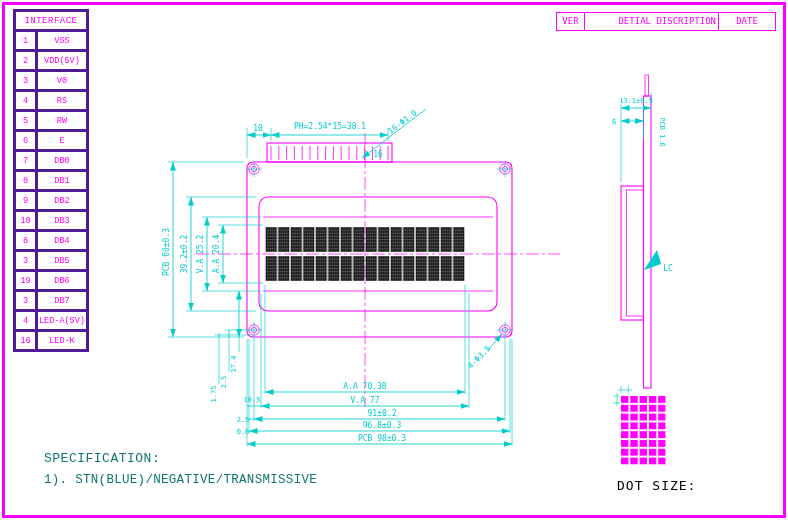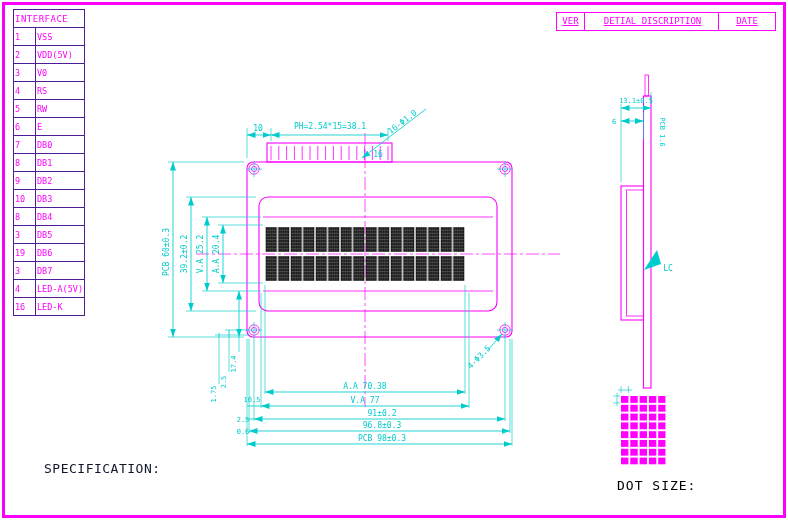--- a/index.html
+++ b/index.html
@@ -3,41 +3,41 @@
 <meta charset="utf-8">
 <style>
   html,body{margin:0;padding:0;}
   body{width:788px;height:520px;background:#ffffff;position:relative;overflow:hidden;
        font-family:"DejaVu Sans Mono", monospace;}
   .page{position:absolute;inset:0;}
   .frame{position:absolute;inset:2px;border:3px solid #FA00FA;pointer-events:none;}
   
   .iface{position:absolute;left:13px;top:9px;border-collapse:collapse;table-layout:fixed;
          color:#FF00FF;font-size:8.5px;}
-  .iface td{border:1px solid #4c1d95;text-align:left;height:17px;padding:0 1px;
-            overflow:hidden;white-space:nowrap;}
+  .iface td{border:3px solid #4c1d95;text-align:center;height:17px;padding:0 1px;
+            overflow:hidden;white-space:nowrap;font-family:Liberation Mono, monospace;}
   .iface td.hd{font-size:9px;letter-spacing:0.5px;}
   
   .vertab{position:absolute;left:556px;top:12px;border-collapse:collapse;table-layout:fixed;
           color:#FF00FF;font-size:9px;}
   .vertab td{border:1px solid #FF00FF;height:16.5px;padding:0 2px;text-align:center;
-             overflow:hidden;white-space:nowrap;text-decoration:underline;}
-  .vertab td.l{text-align:center;padding-left:4px;}
+             overflow:hidden;white-space:nowrap;}
+  .vertab td.l{text-align:right;padding-left:4px;}
   
   svg{position:absolute;left:0;top:0;}
   .mg{fill:none;stroke:#FF00FF;stroke-width:1.1;}
   .thin{stroke-width:0.8;}
   .cl{fill:none;stroke:#FF00FF;stroke-width:0.7;stroke-dasharray:13 3 3 3;}
   .ext{fill:none;stroke:#00CCCC;stroke-width:0.65;}
   .dl{stroke:#00CCCC;stroke-width:0.85;fill:none;}
   .dt{fill:#00CCCC;font-size:8px;text-anchor:middle;font-family:"DejaVu Sans Mono",monospace;}
   .dts{font-size:7px;}
   .blacktext{fill:#000;font-size:13px;letter-spacing:1px;font-family:"DejaVu Sans Mono",monospace;}
   
-  .spec{position:absolute;left:44px;top:458px;color:#0f172a;}
+  .spec{position:absolute;left:44px;top:448px;color:#0f766e;font-family:Liberation Mono, monospace;}
   .spec .t{font-size:13px;line-height:22px;letter-spacing:0.5px;}
   .spec .l{font-size:12.5px;line-height:21px;letter-spacing:0.3px;}
 </style>
 </head>
 <body>
 
 <div class="page">
   <div class="frame"></div>
 
   <table class="iface">
@@ -246,14 +246,15 @@
 
     <g>
       <rect x="621" y="396" width="44.7" height="68.6" fill="url(#dotpat)"></rect>
       <path class="ext" d="M621 386 V393 M628.4 386 V393 M618 390 H632 M613 396 H620 M613 402.9 H620 M617 393 V406"></path>
     </g>
     <text class="blacktext" x="617" y="490">DOT SIZE:</text>
   </svg>
 
   <div class="spec">
     <div class="t">SPECIFICATION:</div>
+    <div class="l">1). STN(BLUE)/NEGATIVE/TRANSMISSIVE</div>
   </div>
 </div>
 
 </body></html>

